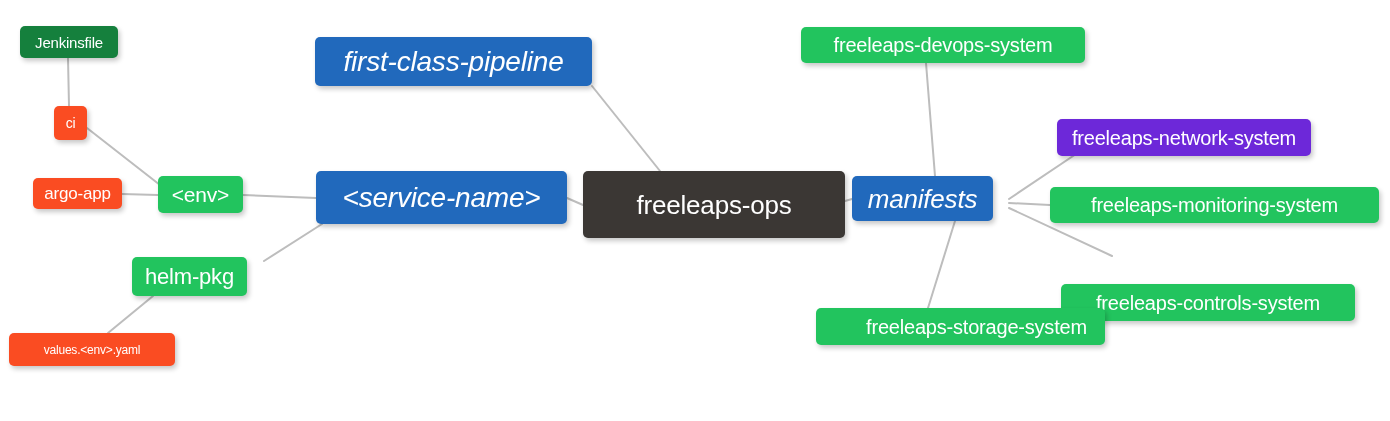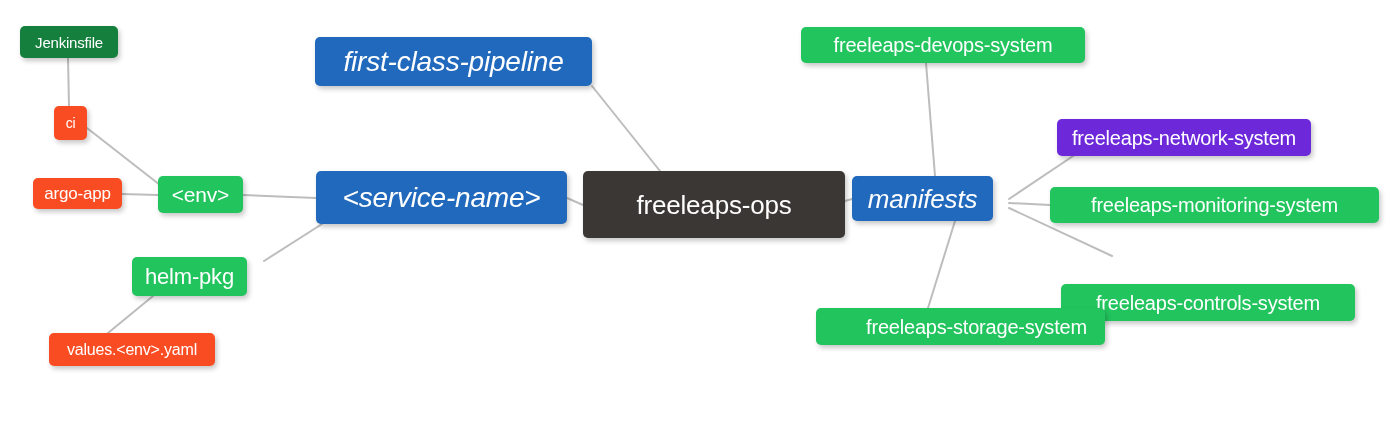--- a/index.html
+++ b/index.html
@@ -85,20 +85,20 @@
   <div id="node-layer">
       <div class="node node-root" style="left: 583px; top: 171px; width: 262px; height: 67px; font-size: 26px; background: rgb(59, 55, 52); color: rgb(255, 255, 255);">freeleaps-ops</div>
       <div class="node node-blue" style="left: 316px; top: 171px; width: 251px; height: 53px; font-size: 28px; background: rgb(33, 105, 188); color: rgb(255, 255, 255);">&lt;service-name&gt;</div>
       <div class="node node-blue" style="left: 315px; top: 37px; width: 277px; height: 49px; font-size: 28px; background: rgb(33, 105, 188); color: rgb(255, 255, 255);">first-class-pipeline</div>
       <div class="node node-blue" style="left: 852px; top: 176px; width: 141px; height: 45px; font-size: 26px; background: rgb(33, 105, 188); color: rgb(255, 255, 255);">manifests</div>
       <div class="node node-green" style="left: 158px; top: 176px; width: 85px; height: 37px; font-size: 21px; background: rgb(34, 196, 94); color: rgb(255, 255, 255);">&lt;env&gt;</div>
       <div class="node node-green" style="left: 132px; top: 257px; width: 115px; height: 39px; font-size: 22px; background: rgb(34, 196, 94); color: rgb(255, 255, 255);">helm-pkg</div>
       <div class="node node-orange" style="left: 20px; top: 26px; width: 98px; height: 32px; font-size: 15px; background: #15803d; color: rgb(255, 255, 255);">Jenkinsfile</div>
       <div class="node node-red" style="left: 54px; top: 106px; width: 33px; height: 34px; font-size: 14px; background: rgb(250, 76, 34); color: rgb(255, 255, 255);">ci</div>
       <div class="node node-red" style="left: 33px; top: 178px; width: 89px; height: 31px; font-size: 17px; background: rgb(250, 76, 34); color: rgb(255, 255, 255);">argo-app</div>
-      <div class="node node-red" style="left: 9px; top: 333px; width: 166px; height: 33px; font-size: 16px; background: rgb(250, 76, 34); color: rgb(255, 255, 255); margin-left: 40px;">values.&lt;env&gt;.yaml</div>
+      <div class="node node-red" style="left: 9px; top: 333px; width: 166px; height: 33px; font-size: 12px; background: rgb(250, 76, 34); color: rgb(255, 255, 255);">values.&lt;env&gt;.yaml</div>
       <div class="node node-green" style="left: 801px; top: 27px; width: 284px; height: 36px; font-size: 20px; background: rgb(34, 196, 94); color: rgb(255, 255, 255);">freeleaps-devops-system</div>
       <div class="node node-green" style="left: 1057px; top: 119px; width: 254px; height: 37px; font-size: 20px; background: #6d28d9; color: rgb(255, 255, 255);">freeleaps-network-system</div>
       <div class="node node-green" style="left: 1050px; top: 187px; width: 329px; height: 36px; font-size: 20px; background: rgb(34, 196, 94); color: rgb(255, 255, 255);">freeleaps-monitoring-system</div>
       <div class="node node-green" style="left: 1061px; top: 256px; width: 294px; height: 37px; font-size: 20px; background: rgb(34, 196, 94); color: rgb(255, 255, 255); margin-top: 28px;">freeleaps-controls-system</div>
       <div class="node node-green" style="left: 816px; top: 308px; width: 289px; height: 37px; font-size: 20px; background: rgb(34, 196, 94); color: rgb(255, 255, 255); padding-left: 42px;">freeleaps-storage-system</div>
     </div>
 </div>
 
 </body></html>

